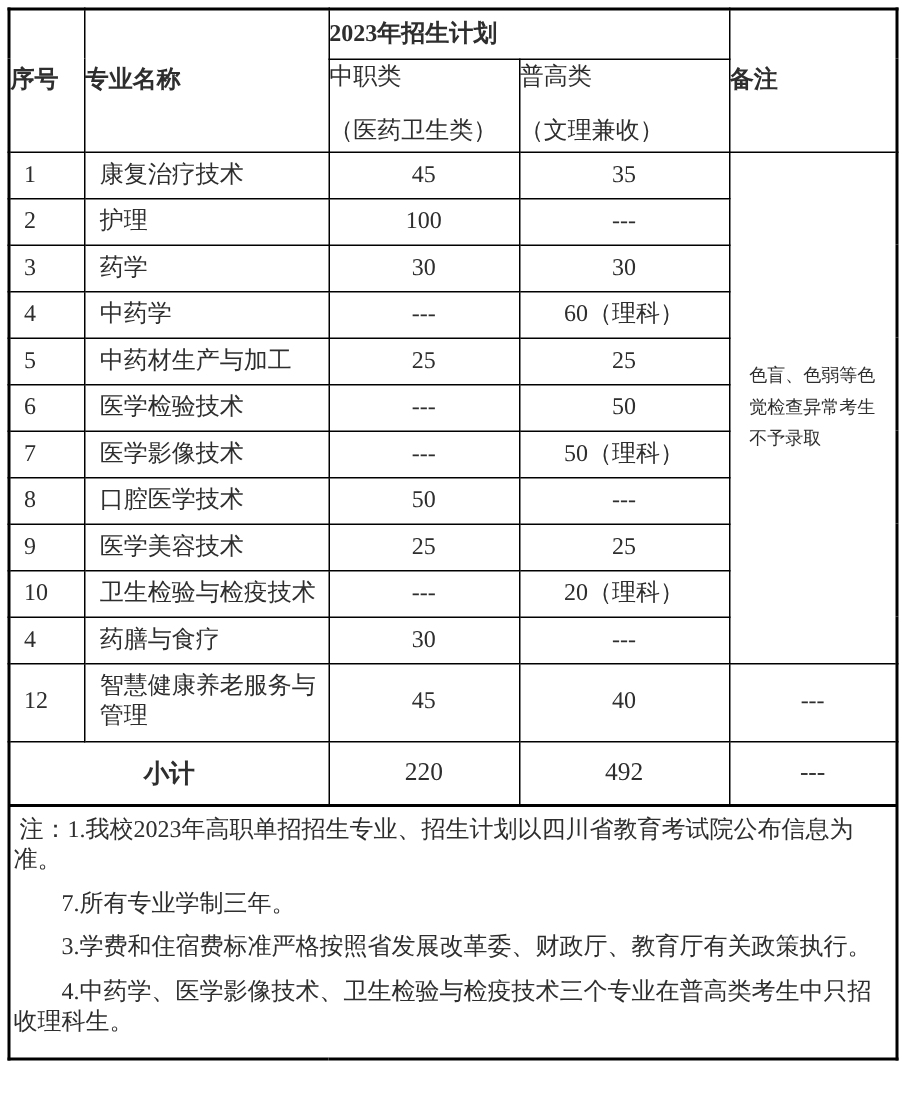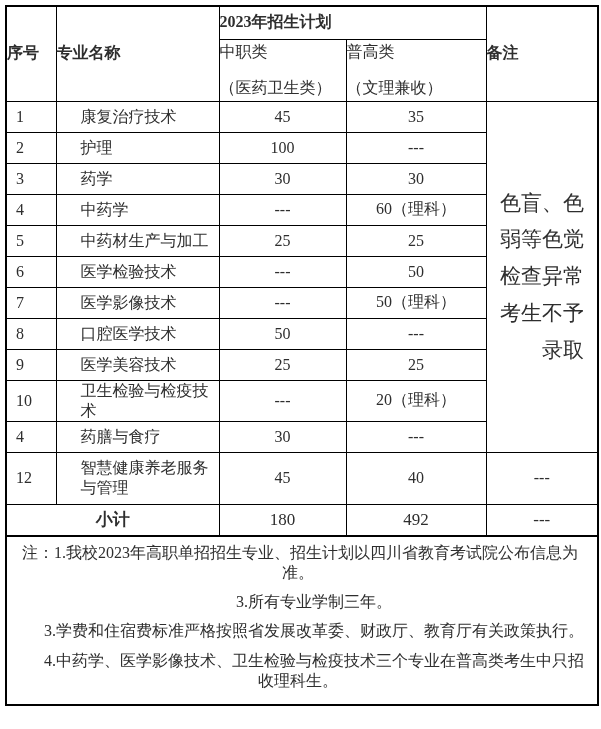--- a/index.html
+++ b/index.html
@@ -25,36 +25,36 @@
     background: #fff;
   }
   th { font-weight: bold; text-align: left; }
   .h-top { height: 33px; }
   .h-sub { height: 62px; }
   .subhead-main { font-weight: normal; line-height: 1.1; margin-bottom: 18px; }
   .subhead-paren { font-weight: normal; line-height: 1.1; }
   tr.data-row { height: 31px; }
   tr.data-row-tall { height: 52px; }
   td.c-no { text-align: left; padding-left: 9px; }
-  td.c-major { text-align: left; padding-left: 24px; line-height: 1.25; padding-right: 4px; }
+  td.c-major { text-align: left; padding-left: 10px; line-height: 1.25; padding-right: 4px; }
   td.c-num { text-align: center; margin-left: 36px; }
   td.c-remark { text-align: center; }
   td.remark-merged {
-    text-align: right;
+    text-align: left;
     padding: 0 13px;
     line-height: 1.75;
-    font-size: 21px;
+    font-size: 12px;
   }
-  tr.subtotal-row { height: 32px; }
+  tr.subtotal-row { height: 43px; }
   tr.subtotal-row td { font-size: 17px; }
   td.subtotal-label { font-weight: bold; text-align: center; }
   td.notes-cell {
     border-top: 2px solid #000;
     vertical-align: top;
-    text-align: center;
+    text-align: left;
     height: 168px;
     padding: 1px 10px 4px 2px;
   }
   .note-para {
     margin: 8px 0 9px 0;
     line-height: 1.26;
     font-size: 16px;
     text-indent: 2em;
   }
   .note-para.first { text-indent: 4px; margin-top: 5px; }
@@ -161,27 +161,27 @@
           <td class="c-no">12</td>
           <td class="c-major">智慧健康养老服务与管理</td>
           <td class="c-num">45</td>
           <td class="c-num">40</td>
           <td class="c-remark">---</td>
         </tr>
       </tbody>
     <tbody>
       <tr class="subtotal-row">
         <td colspan="2" class="subtotal-label">小计</td>
-        <td class="c-num">180</td>
+        <td class="c-num">220</td>
         <td class="c-num">492</td>
         <td class="c-remark">---</td>
       </tr>
       <tr>
         <td colspan="5" class="notes-cell" id="notes-cell">
             <p class="note-para first">注：1.我校2023年高职单招招生专业、招生计划以四川省教育考试院公布信息为准。</p>
-            <p class="note-para">3.所有专业学制三年。</p>
+            <p class="note-para">7.所有专业学制三年。</p>
             <p class="note-para">3.学费和住宿费标准严格按照省发展改革委、财政厅、教育厅有关政策执行。</p>
             <p class="note-para">4.中药学、医学影像技术、卫生检验与检疫技术三个专业在普高类考生中只招收理科生。</p>
           </td>
       </tr>
     </tbody>
   </table>
 </div>
 
 </body></html>

